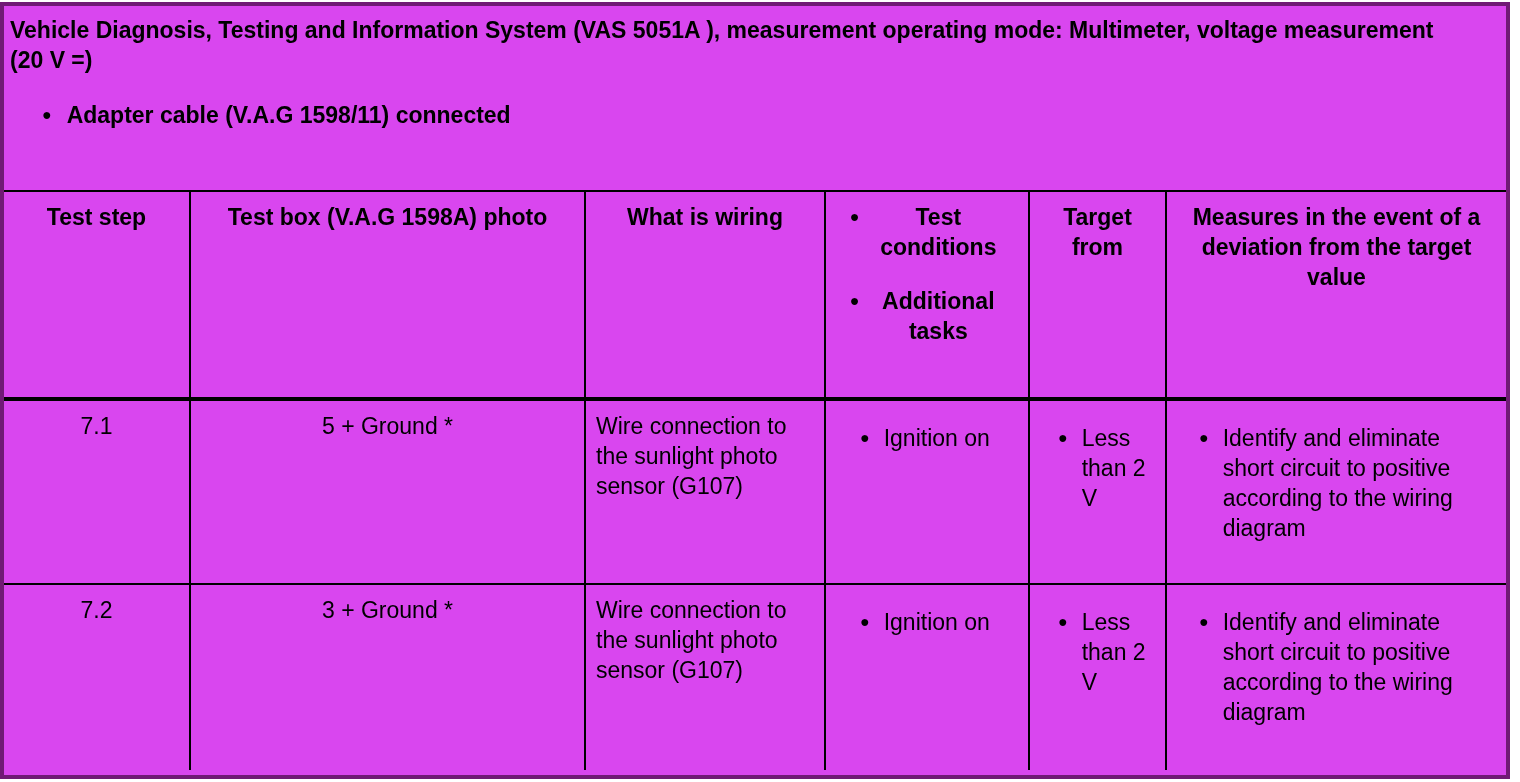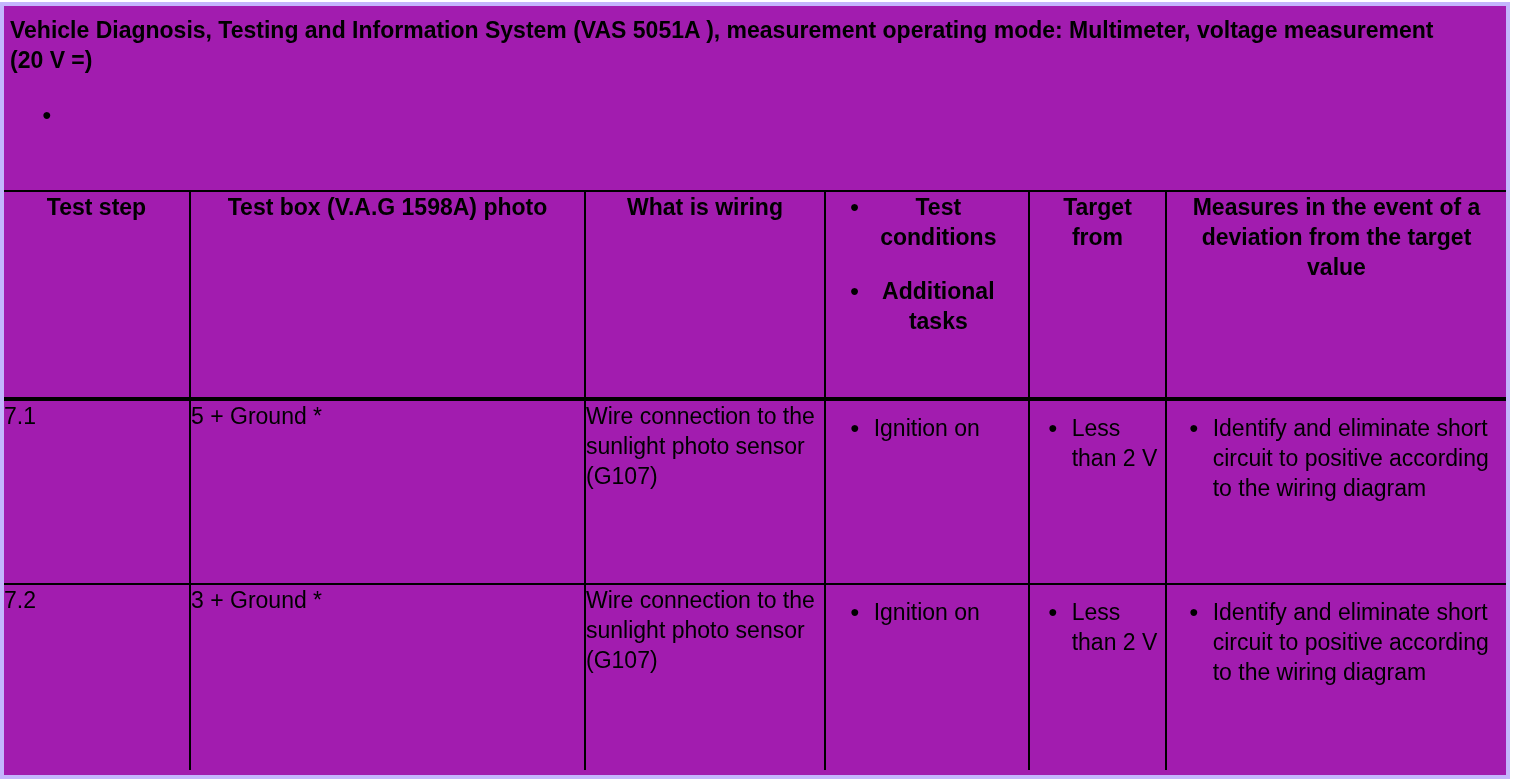--- a/index.html
+++ b/index.html
@@ -16,22 +16,22 @@
     background: #ffffff;
     overflow: hidden;
   }
   .frame {
     position: absolute;
     left: 0;
     top: 2px;
     width: 1510px;
     height: 777px;
     box-sizing: border-box;
-    border: 4px solid #c4b5fd;
-    background: #a21caf;
+    border: 4px solid #701a75;
+    background: #d946ef;
   }
   
   .intro {
     box-sizing: border-box;
     height: 184px;
     padding: 9px 6px 0 6px;
   }
   .intro-title {
     font-weight: bold;
     font-size: 23px;
@@ -55,40 +55,40 @@
   }
   
   table.spec {
     width: 100%;
     border-collapse: collapse;
     table-layout: fixed;
   }
   table.spec th, table.spec td {
     border: 2px solid #000000;
     vertical-align: top;
-    padding: 0;
+    padding: 10px;
     font-size: 23px;
     line-height: 30px;
     overflow: hidden;
   }
   table.spec th:first-child, table.spec td:first-child { border-left: none; }
   table.spec th:last-child,  table.spec td:last-child  { border-right: none; }
   table.spec thead th { border-top-width: 2px; border-bottom: 4px solid #000000; }
   table.spec tbody tr:last-child td { border-bottom: none; }
 
   thead th {
     font-weight: bold;
     text-align: center;
     padding-top: 11px;
   }
   tr.header-row   { height: 208px; }
   tr.body-row-1   { height: 185px; }
   tr.body-row-2   { height: 186px; }
 
-  td.c-center { padding-top: 12px; }
+  td.c-center { text-align: center; padding-top: 12px; }
   td.c-text   { padding: 12px 8px 0 8px; }
 
   .hpad { padding: 0 8px; }
 
   
   .hbullet {
     display: flex;
     justify-content: center;
     align-items: flex-start;
   }
@@ -111,20 +111,21 @@
 </head>
 <body>
 
 <div class="page">
   <div class="frame">
 
     <div class="intro">
       <div class="intro-title">Vehicle Diagnosis, Testing and Information System (VAS 5051A ), measurement operating mode: Multimeter, voltage measurement (20 V =)</div>
       <div class="intro-bullet">
         <span class="bullet">●</span>
+        <span>Adapter cable (V.A.G 1598/11) connected</span>
       </div>
     </div>
 
     <table class="spec">
       <colgroup>
         <col style="width:186px">
         <col style="width:395px">
         <col style="width:240px">
         <col style="width:204px">
         <col style="width:137px">

